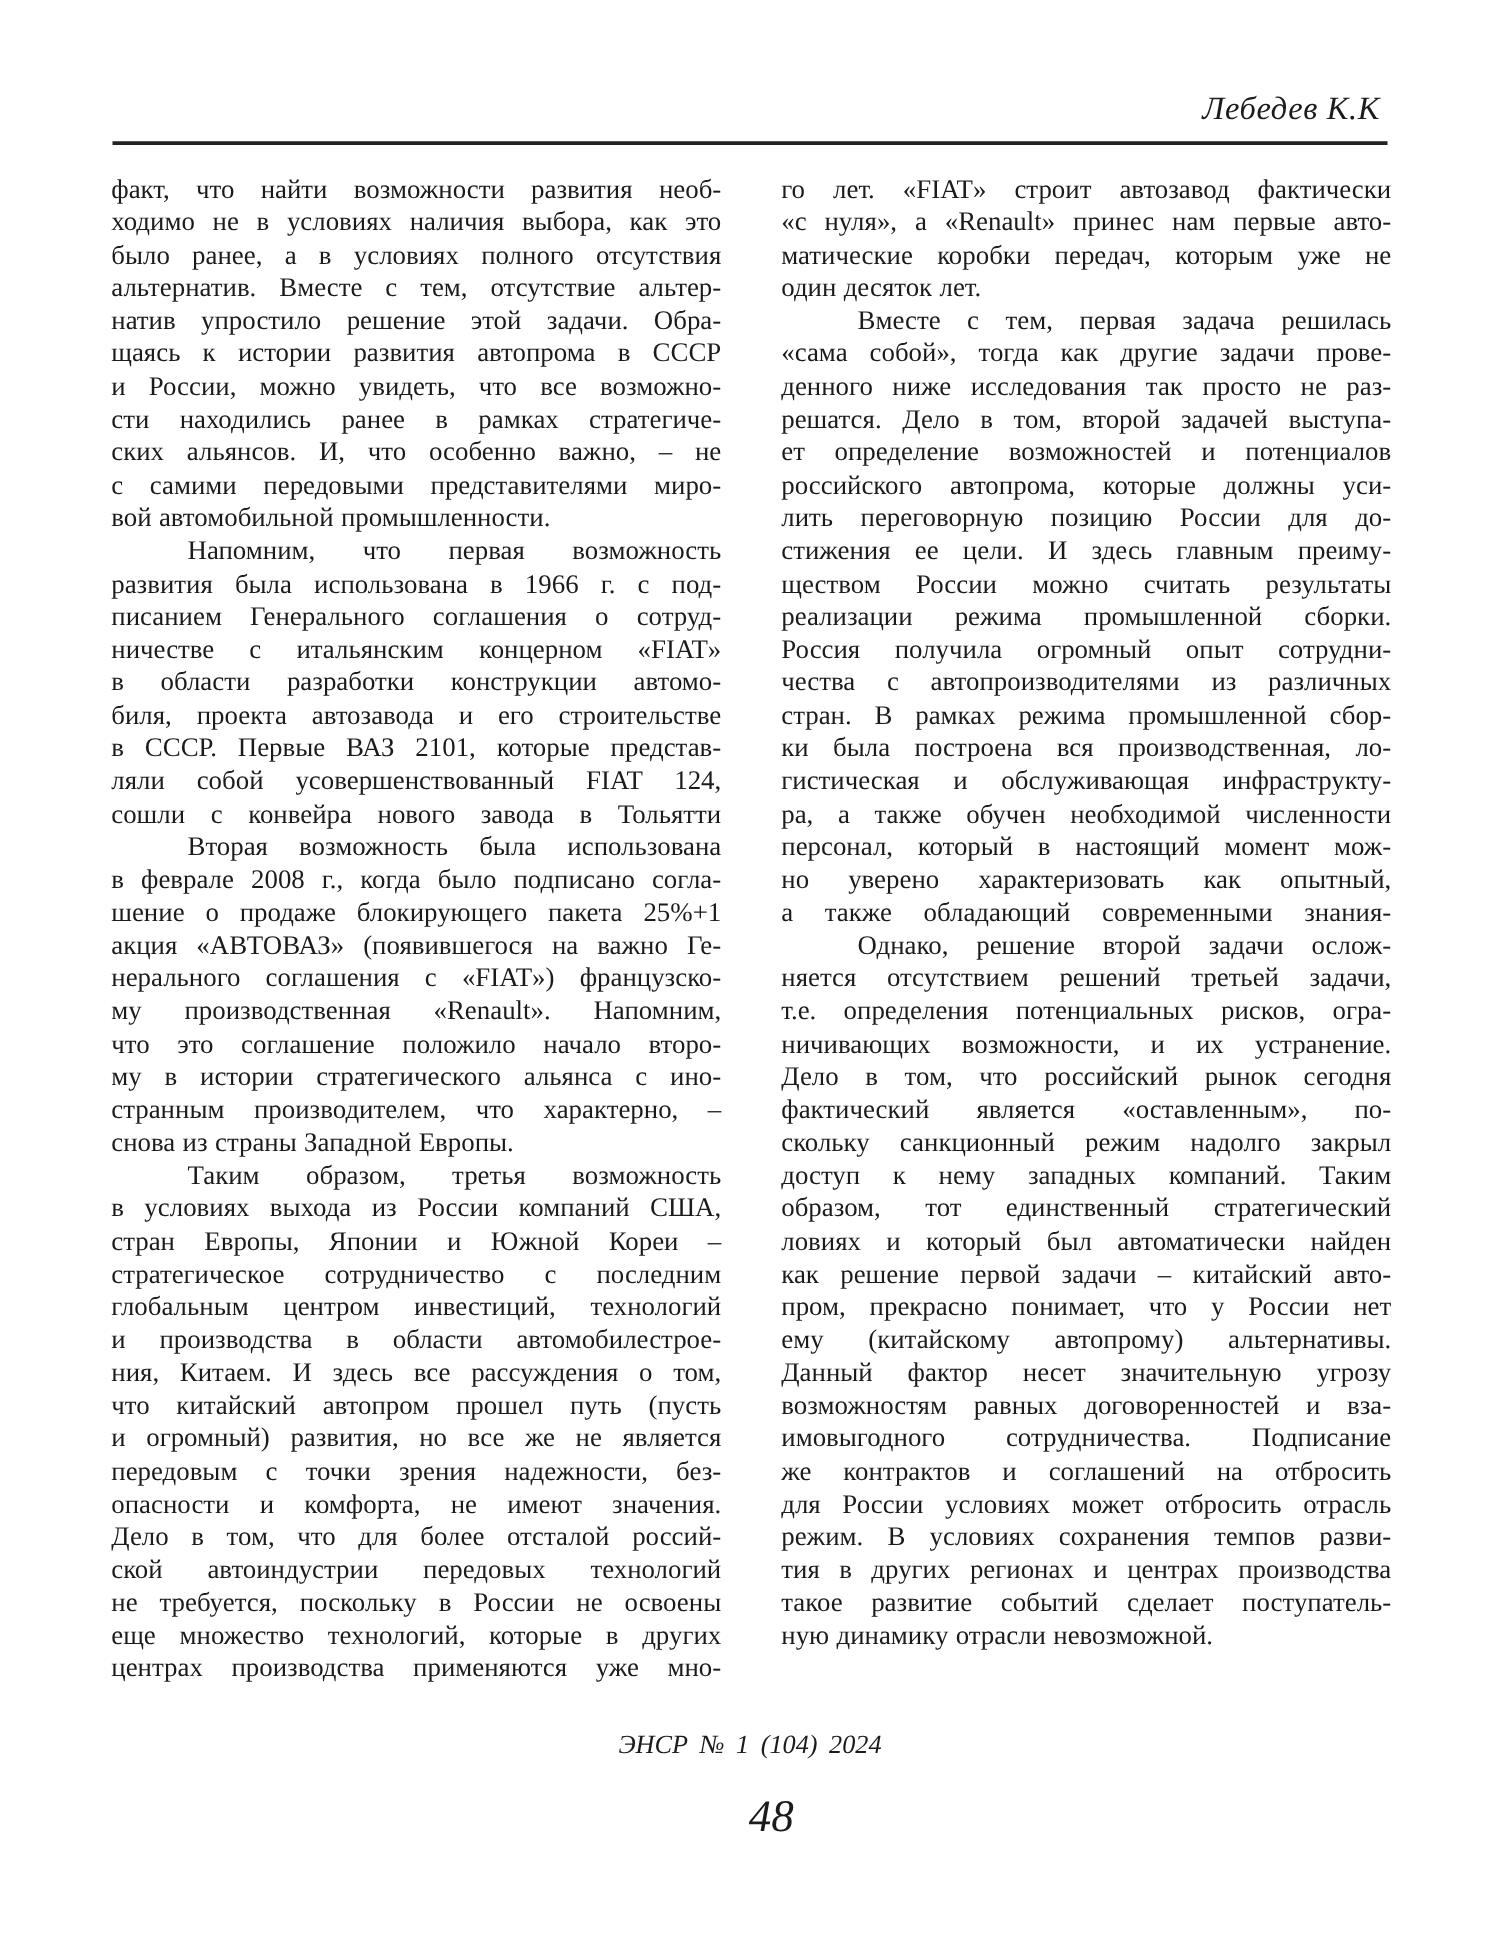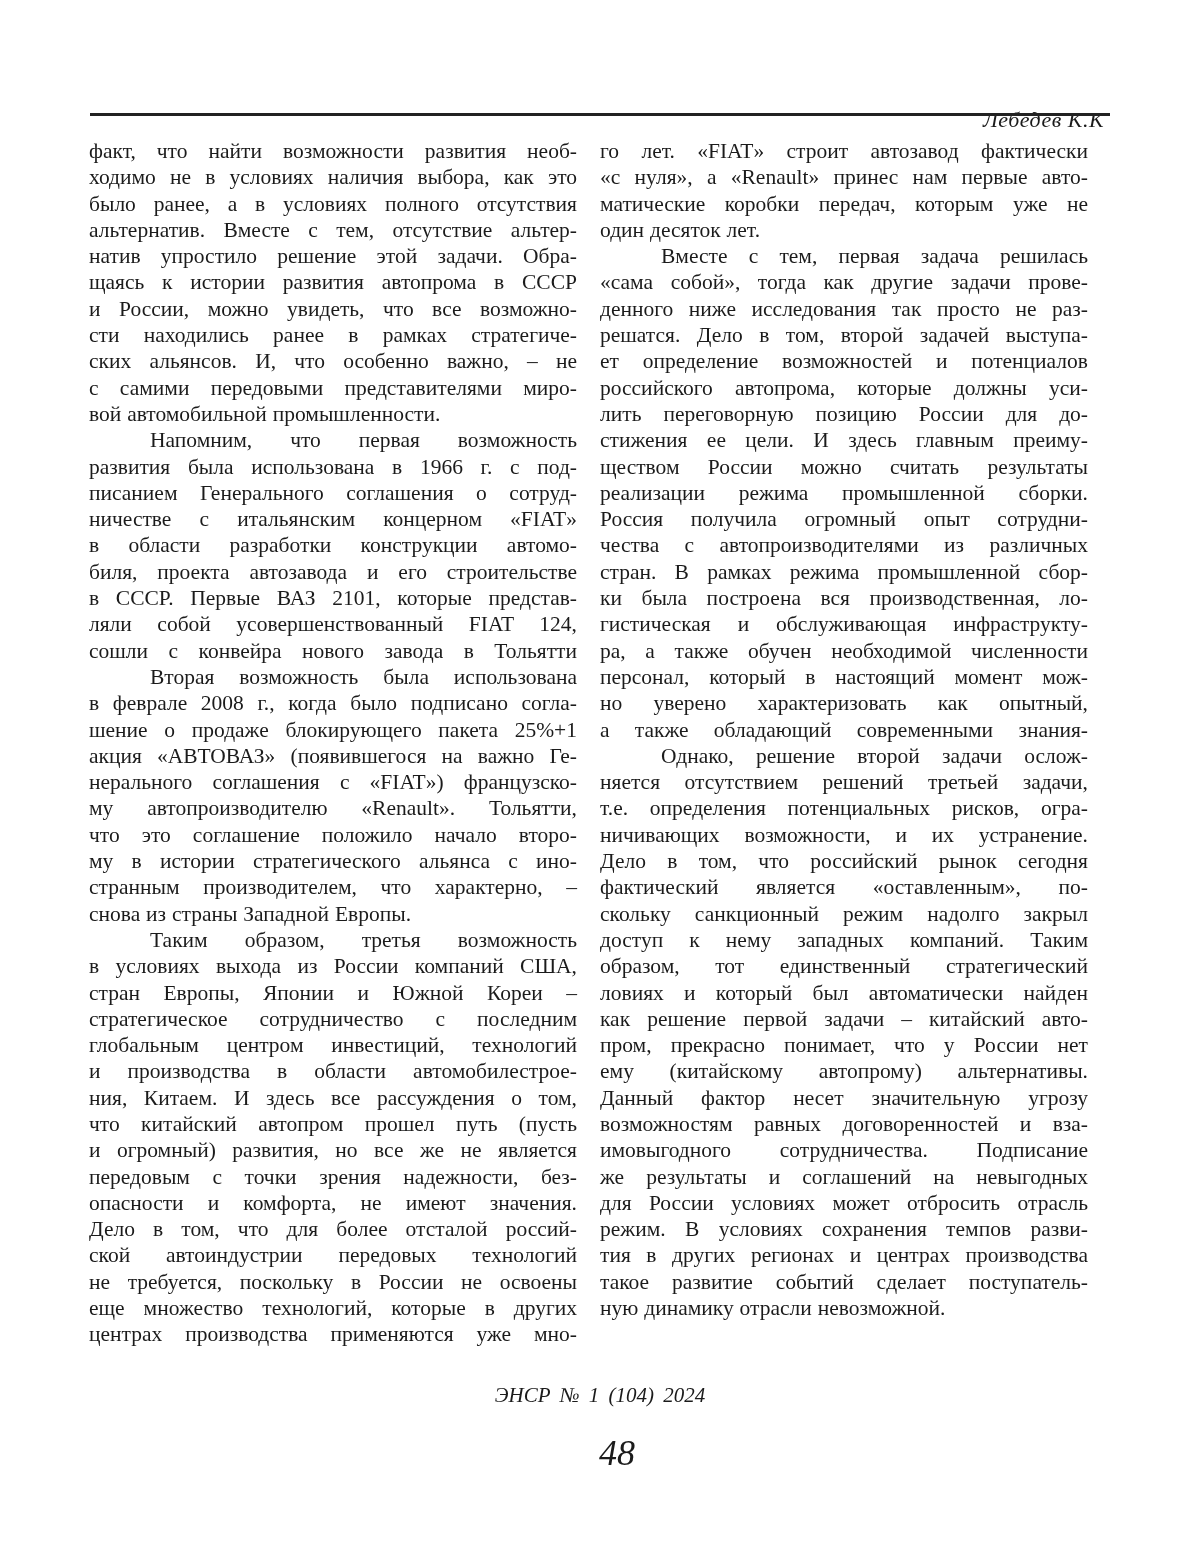--- a/index.html
+++ b/index.html
@@ -14,39 +14,38 @@
     background: #ffffff;
     color: #1b1b1b;
     font-family: "Liberation Serif", "DejaVu Serif", serif;
     overflow: hidden;
   }
   .header-author {
     position: absolute;
     top: 72px;
     right: 96px;
     font-style: italic;
-    font-size: 22px;
+    font-size: 26px;
     letter-spacing: 0.5px;
-    margin-top: 35px;
   }
   .header-rule {
     position: absolute;
     top: 113px;
     left: 90px;
     width: 1020px;
     height: 3px;
     background: #222222;
   }
   .content {
     position: absolute;
     top: 138px;
     left: 89px;
     width: 1024px;
     display: flex;
-    gap: 23px;
+    gap: 48px;
   }
   .column {
     width: 488px;
   }
   .line {
     font-size: 21.5px;
     line-height: 26.3px;
     text-align: justify;
     text-align-last: justify;
     white-space: normal;
@@ -108,21 +107,21 @@
         <div class="line">в области разработки конструкции автомо-</div>
         <div class="line">биля, проекта автозавода и его строительстве</div>
         <div class="line">в СССР. Первые ВАЗ 2101, которые представ-</div>
         <div class="line">ляли собой усовершенствованный FIAT 124,</div>
         <div class="line">сошли с конвейра нового завода в Тольятти</div>
         <div class="line indent">Вторая возможность была использована</div>
         <div class="line">в феврале 2008 г., когда было подписано согла-</div>
         <div class="line">шение о продаже блокирующего пакета 25%+1</div>
         <div class="line">акция «АВТОВАЗ» (появившегося на важно Ге-</div>
         <div class="line">нерального соглашения с «FIAT») французско-</div>
-        <div class="line">му автопроизводителю «Renault». Тольятти,</div>
+        <div class="line">му производственная «Renault». Напомним,</div>
         <div class="line">что это соглашение положило начало второ-</div>
         <div class="line">му в истории стратегического альянса с ино-</div>
         <div class="line">странным производителем, что характерно, –</div>
         <div class="line last">снова из страны Западной Европы.</div>
         <div class="line indent">Таким образом, третья возможность</div>
         <div class="line">в условиях выхода из России компаний США,</div>
         <div class="line">стран Европы, Японии и Южной Кореи –</div>
         <div class="line">стратегическое сотрудничество с последним</div>
         <div class="line">глобальным центром инвестиций, технологий</div>
         <div class="line">и производства в области автомобилестрое-</div>
@@ -170,21 +169,21 @@
         <div class="line">скольку санкционный режим надолго закрыл</div>
         <div class="line">доступ к нему западных компаний. Таким</div>
         <div class="line">образом, тот единственный стратегический</div>
         <div class="line">ловиях и который был автоматически найден</div>
         <div class="line">как решение первой задачи – китайский авто-</div>
         <div class="line">пром, прекрасно понимает, что у России нет</div>
         <div class="line">ему (китайскому автопрому) альтернативы.</div>
         <div class="line">Данный фактор несет значительную угрозу</div>
         <div class="line">возможностям равных договоренностей и вза-</div>
         <div class="line">имовыгодного сотрудничества. Подписание</div>
-        <div class="line">же результаты и соглашений на невыгодных</div>
+        <div class="line">же контрактов и соглашений на отбросить</div>
         <div class="line">для России условиях может отбросить отрасль</div>
         <div class="line">режим. В условиях сохранения темпов разви-</div>
         <div class="line">тия в других регионах и центрах производства</div>
         <div class="line">такое развитие событий сделает поступатель-</div>
         <div class="line last">ную динамику отрасли невозможной.</div>
       </div>
   </div>
 
   <div class="footer-journal">ЭНСР  № 1 (104)  2024</div>
 

